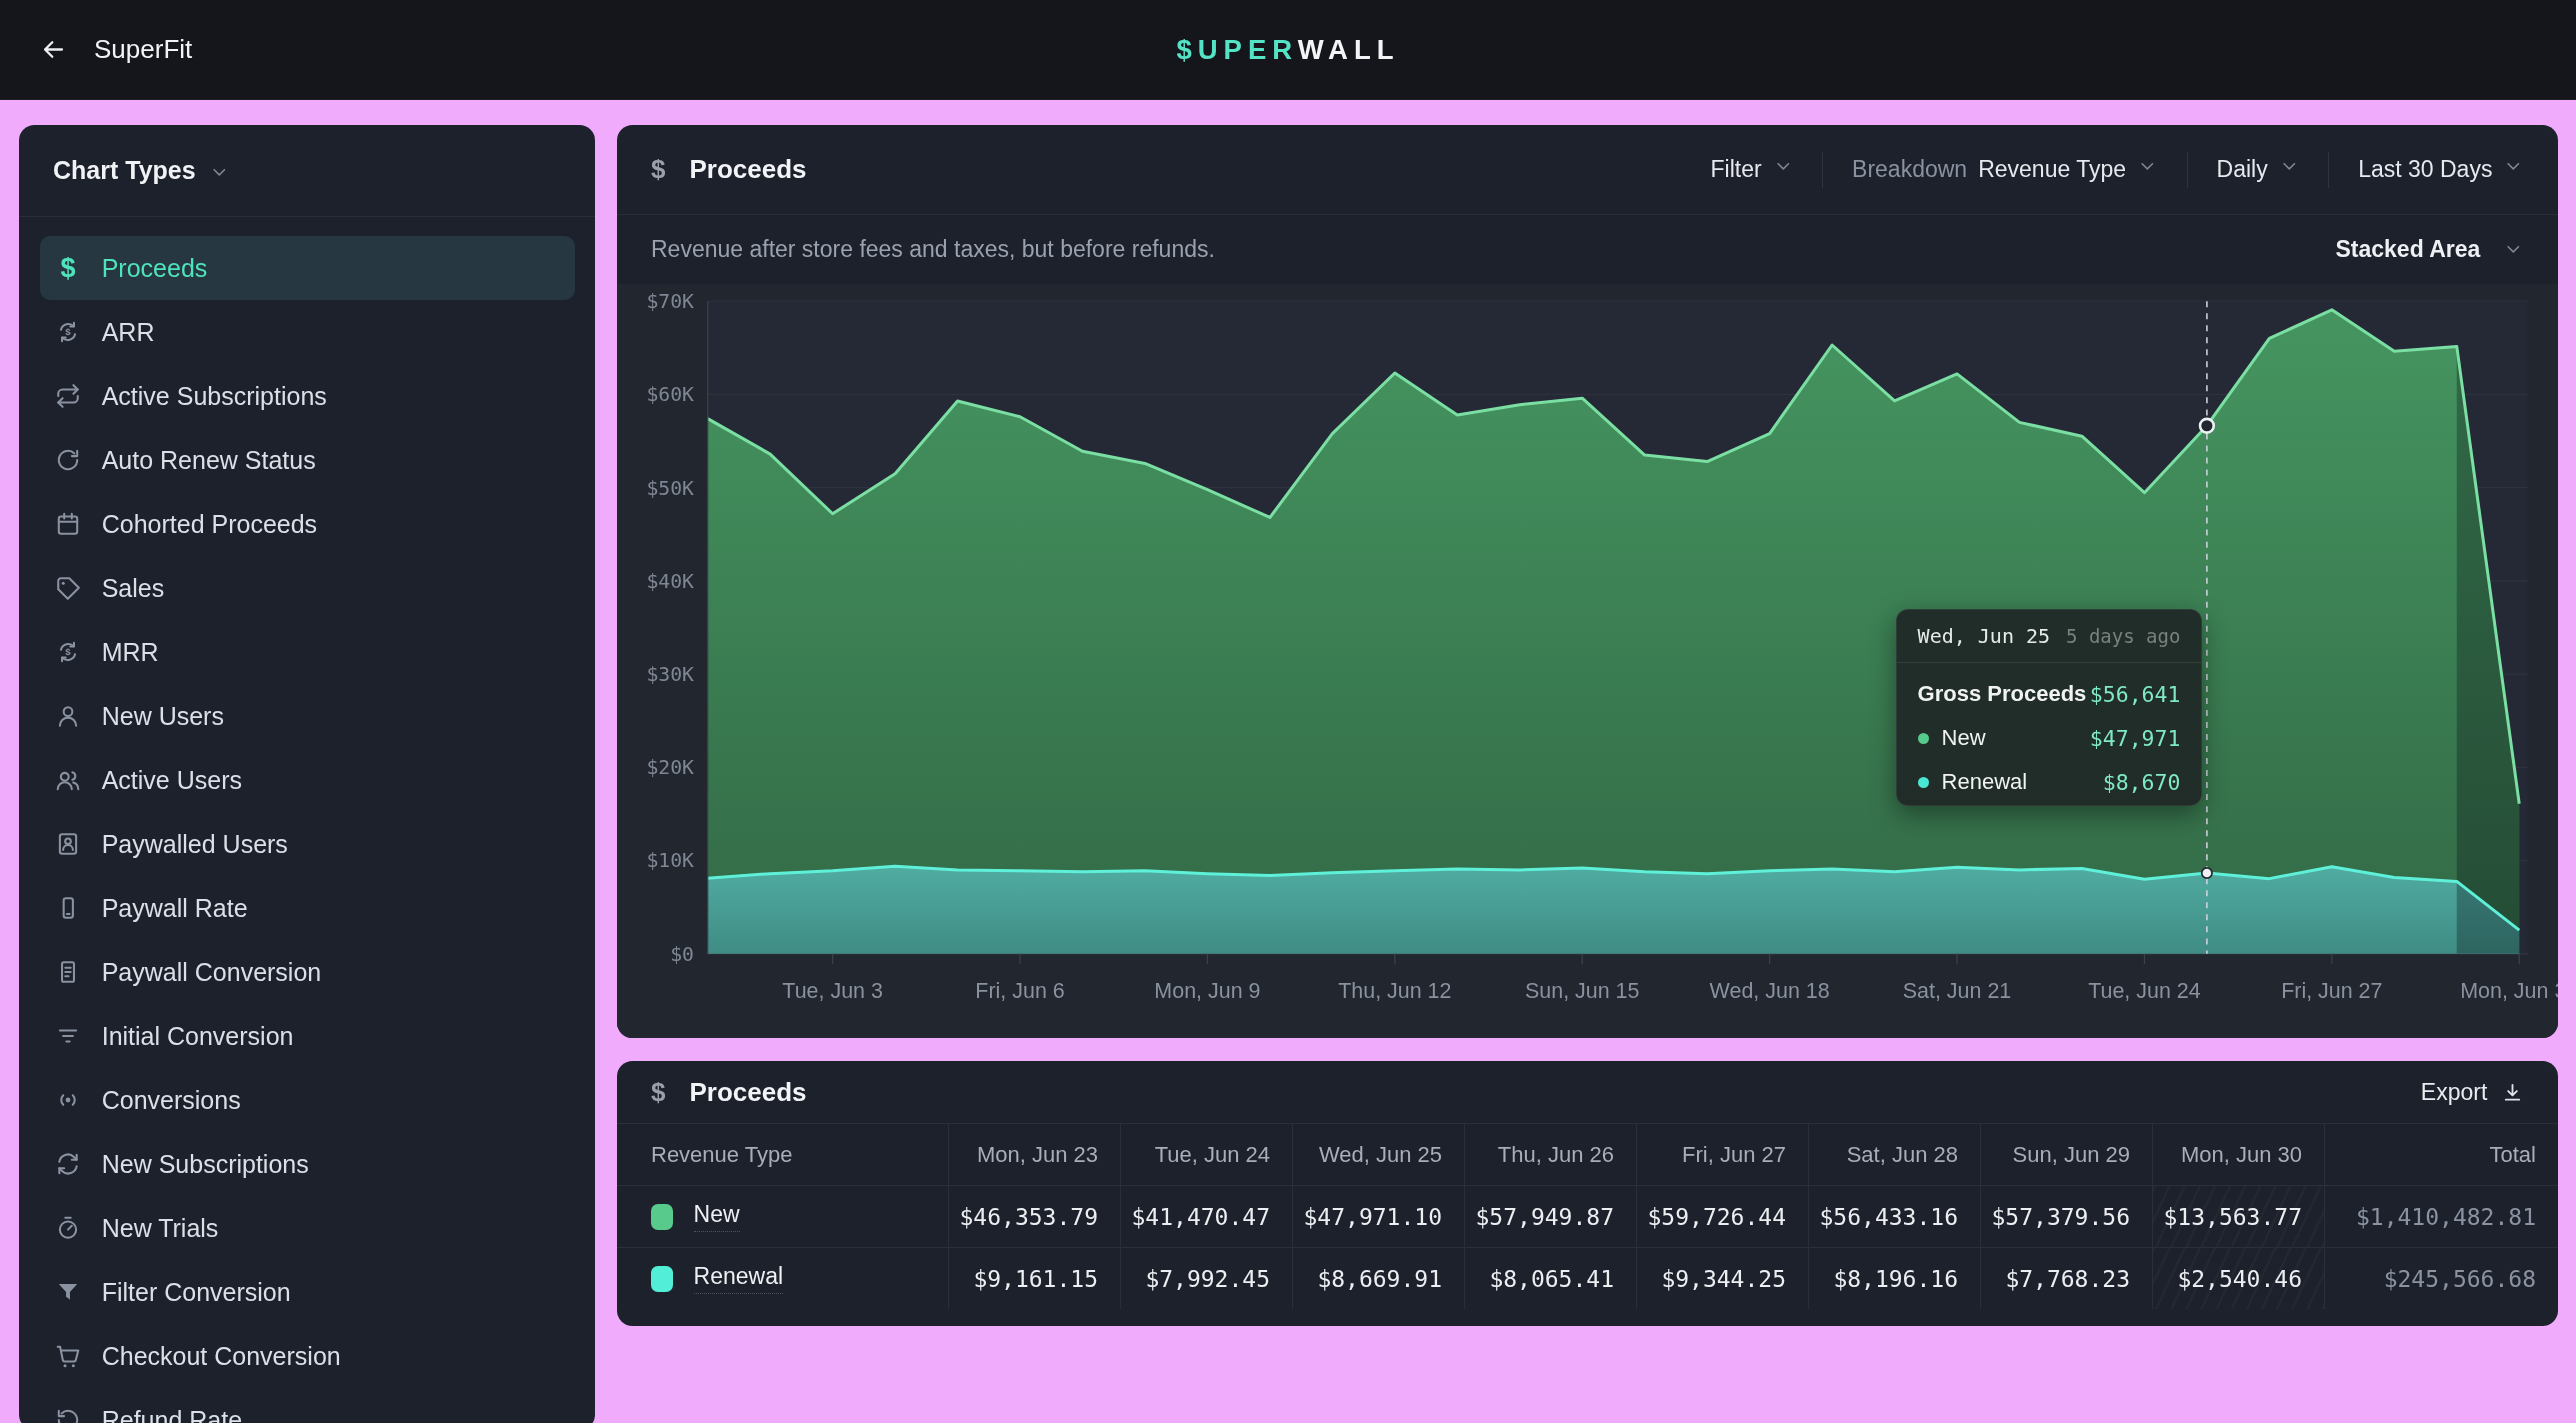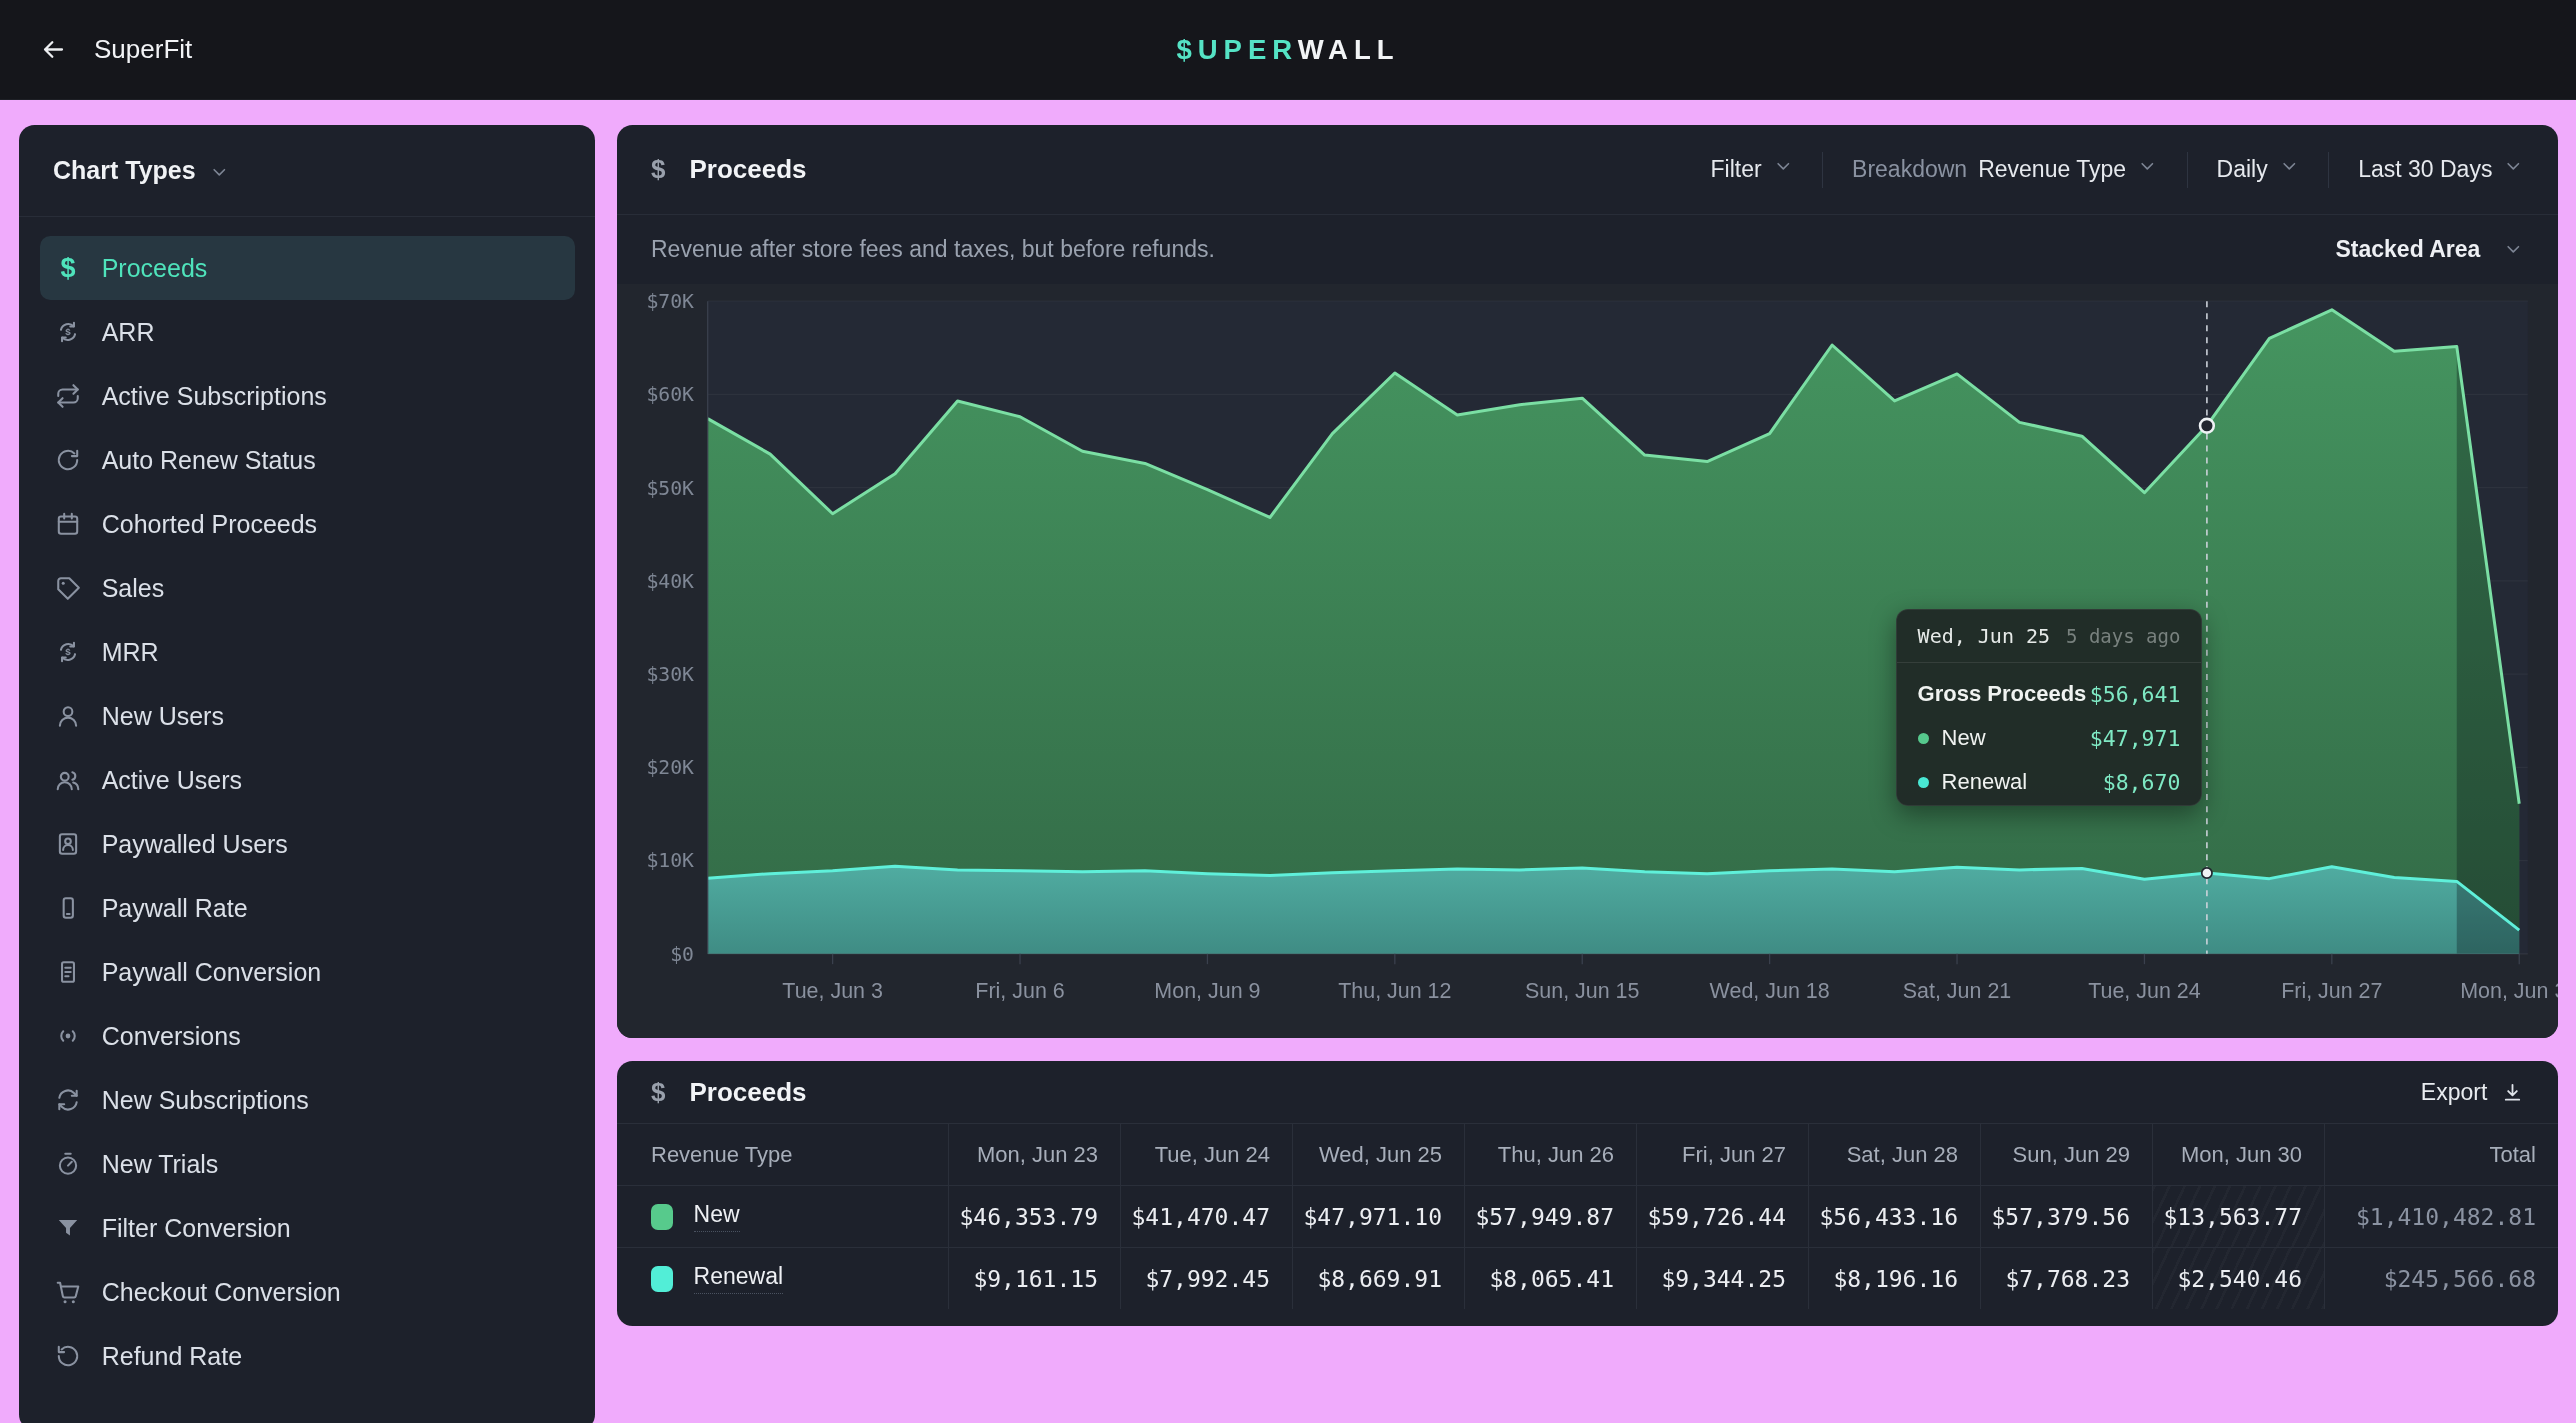--- a/index.html
+++ b/index.html
@@ -213,20 +213,28 @@
           <span class="si-label">Paywall Rate</span>
         </div>
         <div class="side-item">
           <span class="si-icon">
             <svg viewBox="0 0 24 24" fill="none" stroke="currentColor" stroke-width="1.9" stroke-linecap="round" stroke-linejoin="round">
               <rect x="6.5" y="3" width="11" height="18" rx="1.5"></rect>
               <path d="M9.5 8h5M9.5 12h5M9.5 16h3"></path>
             </svg>
           </span>
           <span class="si-label">Paywall Conversion</span>
+        </div>
+        <div class="side-item">
+          <span class="si-icon">
+            <svg viewBox="0 0 24 24" fill="none" stroke="currentColor" stroke-width="1.9" stroke-linecap="round" stroke-linejoin="round">
+              <path d="M4.5 7h15M7.5 12h9M10.5 17h3"></path>
+            </svg>
+          </span>
+          <span class="si-label">Initial Conversion</span>
         </div>
         <div class="side-item">
           <span class="si-icon">
             <svg viewBox="0 0 24 24" fill="none" stroke="currentColor" stroke-width="1.9" stroke-linecap="round" stroke-linejoin="round">
               <circle cx="12" cy="12" r="2.2" fill="currentColor" stroke="none"></circle>
               <path d="M7.6 7.6a6.2 6.2 0 0 0 0 8.8M16.4 7.6a6.2 6.2 0 0 1 0 8.8"></path>
             </svg>
           </span>
           <span class="si-label">Conversions</span>
         </div>

